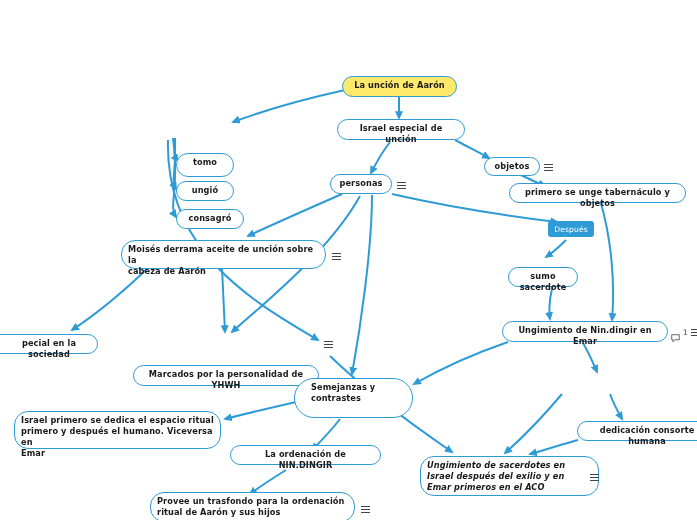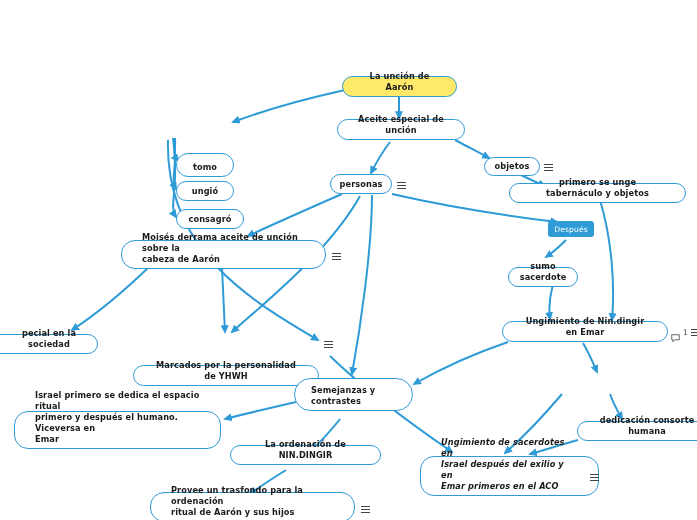--- a/index.html
+++ b/index.html
@@ -32,22 +32,22 @@
     box-sizing: border-box;
     border: 1.4px solid #2e9bd6;
     border-radius: 14px;
     background: #ffffff;
     color: #1a1a1a;
     font-size: 8.2px;
     font-weight: bold;
     line-height: 1.35;
     letter-spacing: 0.1px;
     display: flex;
-    align-items: flex-end;
-    padding: 3px 20px;
+    align-items: flex-start;
+    padding: 3px 6px;
     white-space: pre-line;
   }
   .node.root {
     background: #ffe96b;
     border-color: #2e9bd6;
     border-radius: 13px;
   }
   .node.center {
     justify-content: center;
     text-align: center;
@@ -180,21 +180,21 @@
     <span>tomo</span>
   </div>
   <div class="node center" style="left:176px; top:181px; width:58px; height:20px;">
     <span>ungió</span>
   </div>
   <div class="node center" style="left:176px; top:209px; width:68px; height:20px;">
     <span>consagró</span>
   </div>
 
   <div class="node center" style="left:337px; top:119px; width:128px; height:21px;">
-    <span>Aceite especial de unción</span>
+    <span>Israel especial de unción</span>
   </div>
 
   <div class="node center" style="left:484px; top:157px; width:56px; height:19px;">
     <span>objetos</span>
   </div>
   <div class="badge-group" style="left:544px; top:161px;">
     <span class="note-icon">
         <i></i>
         <i></i>
         <i></i>
@@ -266,21 +266,21 @@
         <i></i>
         <i></i>
       </span>
   </div>
 
 
   <div class="node center" style="left:577px; top:421px; width:140px; height:20px;">
     <span>dedicación consorte humana</span>
   </div>
 
-  <div class="node leftalign" style="left:294px; top:378px; width:119px; height:33px; border-radius:20px; padding-left:16px;">
+  <div class="node leftalign" style="left:294px; top:378px; width:119px; height:40px; border-radius:20px; padding-left:16px;">
     <span>Semejanzas y
 contrastes</span>
   </div>
 
   <div class="node leftalign" style="left:14px; top:411px; width:207px; height:38px;">
     <span>Israel primero se dedica el espacio ritual
 primero y después el humano. Viceversa en
 Emar</span>
   </div>
 

